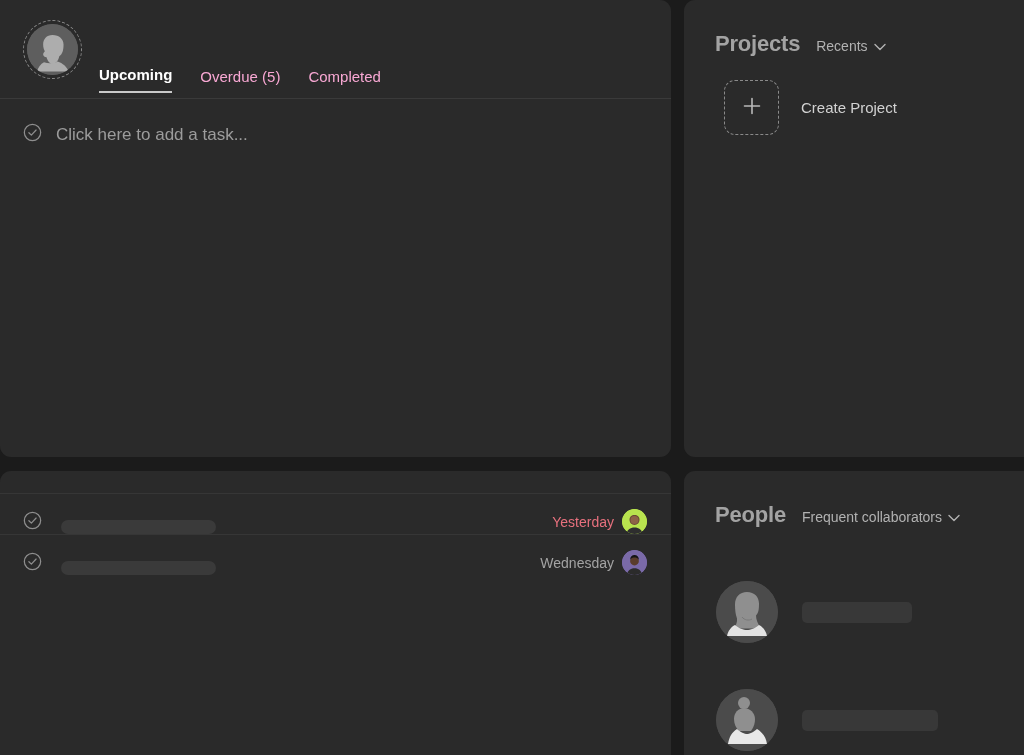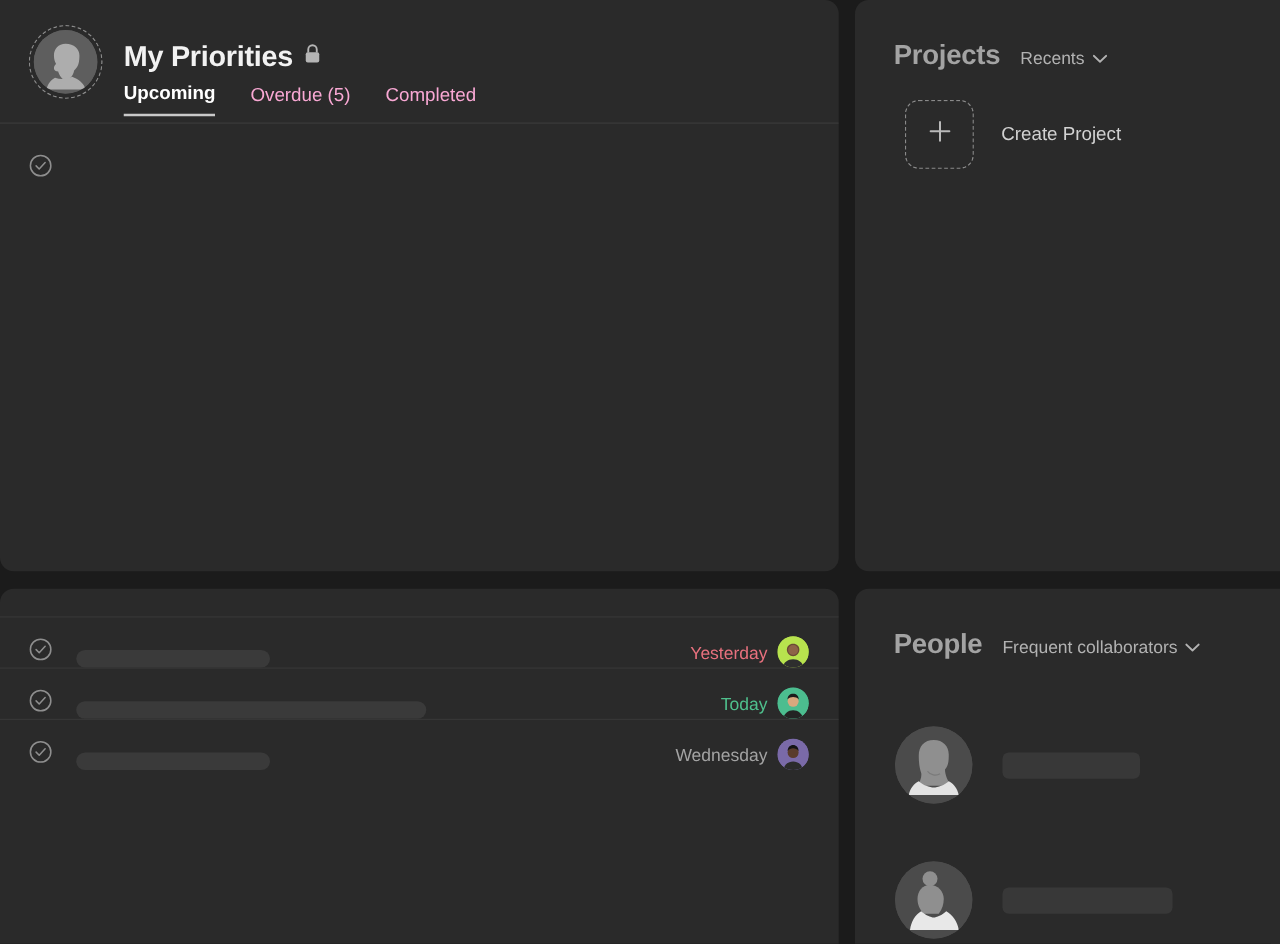--- a/index.html
+++ b/index.html
@@ -225,44 +225,36 @@
       <div class="avatar-ring">
         <div class="photo">
           <svg viewBox="0 0 60 60" width="100%" height="100%" aria-hidden="true">
             <circle cx="30" cy="30" r="30" fill="#5e5e5e"></circle>
             <path d="M30 13c-7 0-11 5-11 11 0 4 1 6 2 8 -1 1 -2 2 -2 4 0 2 2 3 4 3 1 4 4 8 7 8 4 0 7-4 8-9 4-3 5-8 5-14 0-6-5-11-13-11z" fill="#adadad"></path>
             <path d="M20 45c-4 2-7 6-8 11h37c-2-6-7-10-13-12-3 2-10 3-16 1z" fill="#adadad"></path>
           </svg>
         </div>
       </div>
 
-      <div class="pri-title-row">
-        <span class="pri-title">My Priorities</span>
-        <span class="lock-icon">
-          <svg width="14" height="16" viewBox="0 0 14 16" aria-hidden="true">
-            <path d="M3.6 7V4.6a3.4 3.4 0 0 1 6.8 0V7" fill="none" stroke="#b5b5b5" stroke-width="1.5"></path>
-            <rect x="1.6" y="6.7" width="10.8" height="8.3" rx="1.6" fill="#b5b5b5"></rect>
-          </svg>
-        </span>
-      </div>
 
       <div class="tabs">
         <div class="tab active">Upcoming</div>
         <div class="tab">Overdue (5)</div>
         <div class="tab">Completed</div>
       </div>
     </div>
 
     <div class="add-task-row">
       <span>
         <svg width="19" height="19" viewBox="0 0 20 20" aria-hidden="true">
           <circle cx="10" cy="10" r="8.6" fill="none" stroke="#8e8e8e" stroke-width="1.3"></circle>
           <path d="M6.2 10.2l2.6 2.6 5-5.4" fill="none" stroke="#8e8e8e" stroke-width="1.3" stroke-linecap="round" stroke-linejoin="round"></path>
         </svg>
       </span>
+      <span class="add-task-text">Click here to add a task...</span>
     </div>
   </div>
 
   <div class="card" id="panel-projects">
     <div class="panel-head">
       <span class="panel-head-title">Projects</span>
       <span class="panel-head-select">
         <span>Recents</span>
         <span>
           <svg width="12" height="8" viewBox="0 0 12 8" aria-hidden="true">
@@ -302,40 +294,20 @@
             <svg viewBox="0 0 25 25" width="100%" height="100%" aria-hidden="true">
               <circle cx="12.5" cy="12.5" r="12.5" fill="#b8e34e"></circle>
               <path d="M12.5 6c3 0 5 2 5 4.8 0 2.8-2.2 5.2-5 5.2s-5-2.4-5-5.2C7.5 8 9.5 6 12.5 6z" fill="#6a4a35"></path>
               <path d="M4 25c1-4.2 4.2-6.6 8.5-6.6S20 20.8 21 25z" fill="#2e2e2e"></path>
               <circle cx="12.5" cy="11" r="4" fill="#8d6347"></circle>
             </svg>
           </span>
         </span>
       </div>
 
-      <div class="assigned-row">
-        <span>
-          <svg width="19" height="19" viewBox="0 0 20 20" aria-hidden="true">
-            <circle cx="10" cy="10" r="8.6" fill="none" stroke="#8e8e8e" stroke-width="1.3"></circle>
-            <path d="M6.2 10.2l2.6 2.6 5-5.4" fill="none" stroke="#8e8e8e" stroke-width="1.3" stroke-linecap="round" stroke-linejoin="round"></path>
-          </svg>
-        </span>
-        <span class="skel-bar" style="width:280px"></span>
-        <span class="row-right">
-          <span class="due-label" style="color:#4fc08d">Today</span>
-          <span class="mini-avatar" style="background:#4cbd8f">
-            <svg viewBox="0 0 25 25" width="100%" height="100%" aria-hidden="true">
-              <circle cx="12.5" cy="12.5" r="12.5" fill="#4cbd8f"></circle>
-              <path d="M4.5 25c1-4.4 4-6.8 8-6.8s7 2.4 8 6.8z" fill="#232323"></path>
-              <circle cx="12.5" cy="11" r="4.4" fill="#d9a87e"></circle>
-              <path d="M8 9.6c0-3 2-4.6 4.5-4.6S17 6.6 17 9.6c-1-1.4-3-2-4.5-2S9 8.2 8 9.6z" fill="#1c1c1c"></path>
-            </svg>
-          </span>
-        </span>
-      </div>
 
 
       <div class="assigned-row">
         <span>
           <svg width="19" height="19" viewBox="0 0 20 20" aria-hidden="true">
             <circle cx="10" cy="10" r="8.6" fill="none" stroke="#8e8e8e" stroke-width="1.3"></circle>
             <path d="M6.2 10.2l2.6 2.6 5-5.4" fill="none" stroke="#8e8e8e" stroke-width="1.3" stroke-linecap="round" stroke-linejoin="round"></path>
           </svg>
         </span>
         <span class="skel-bar" style="width:155px"></span>

